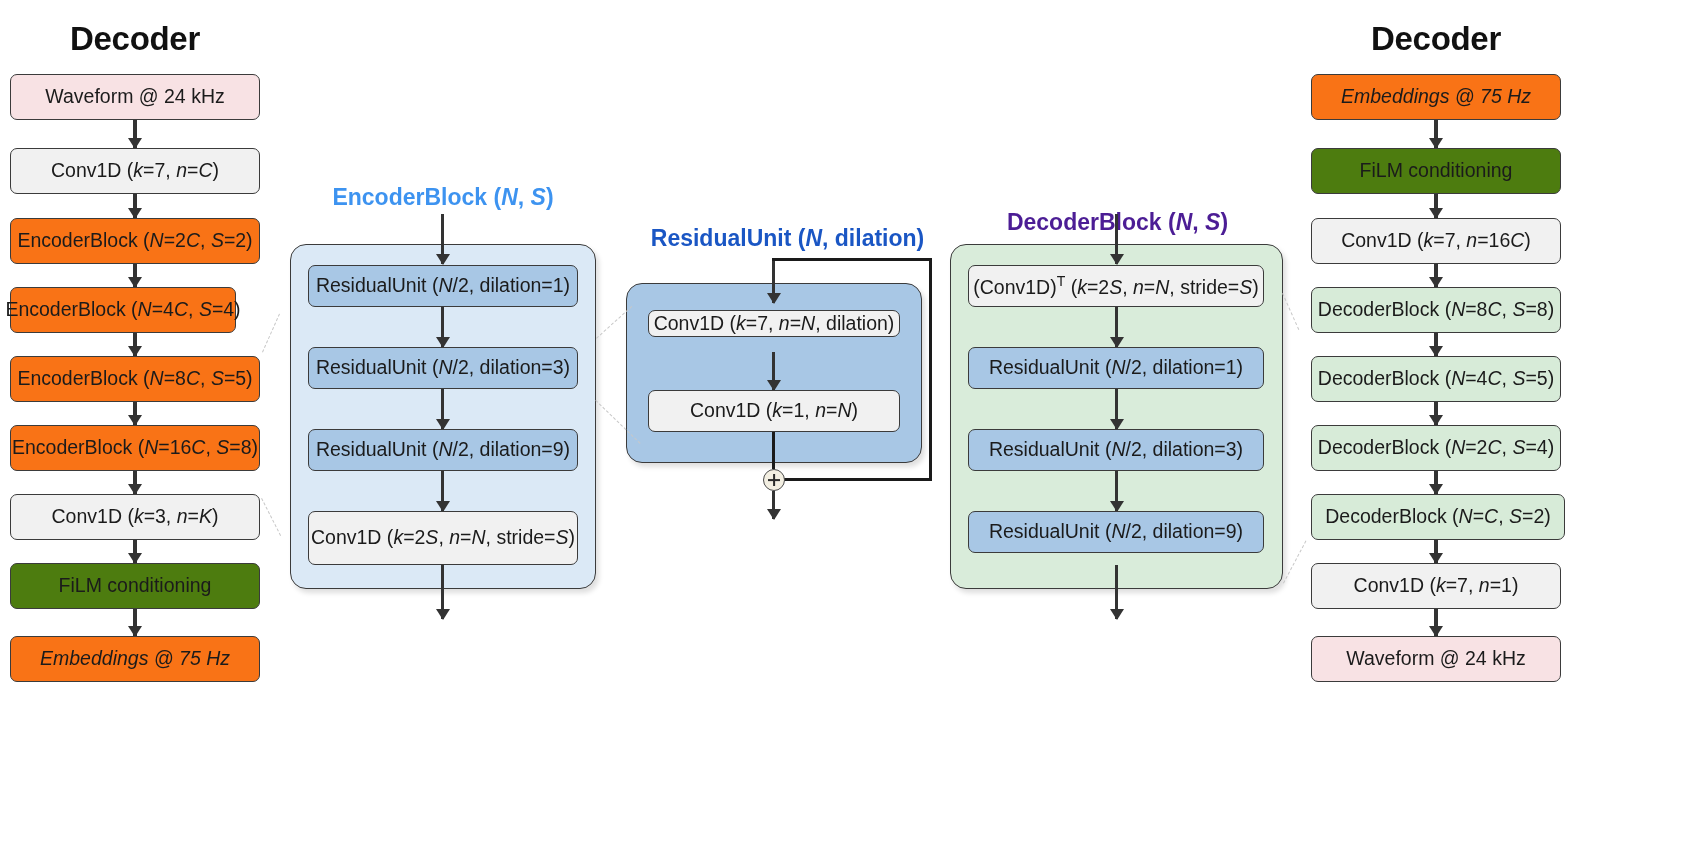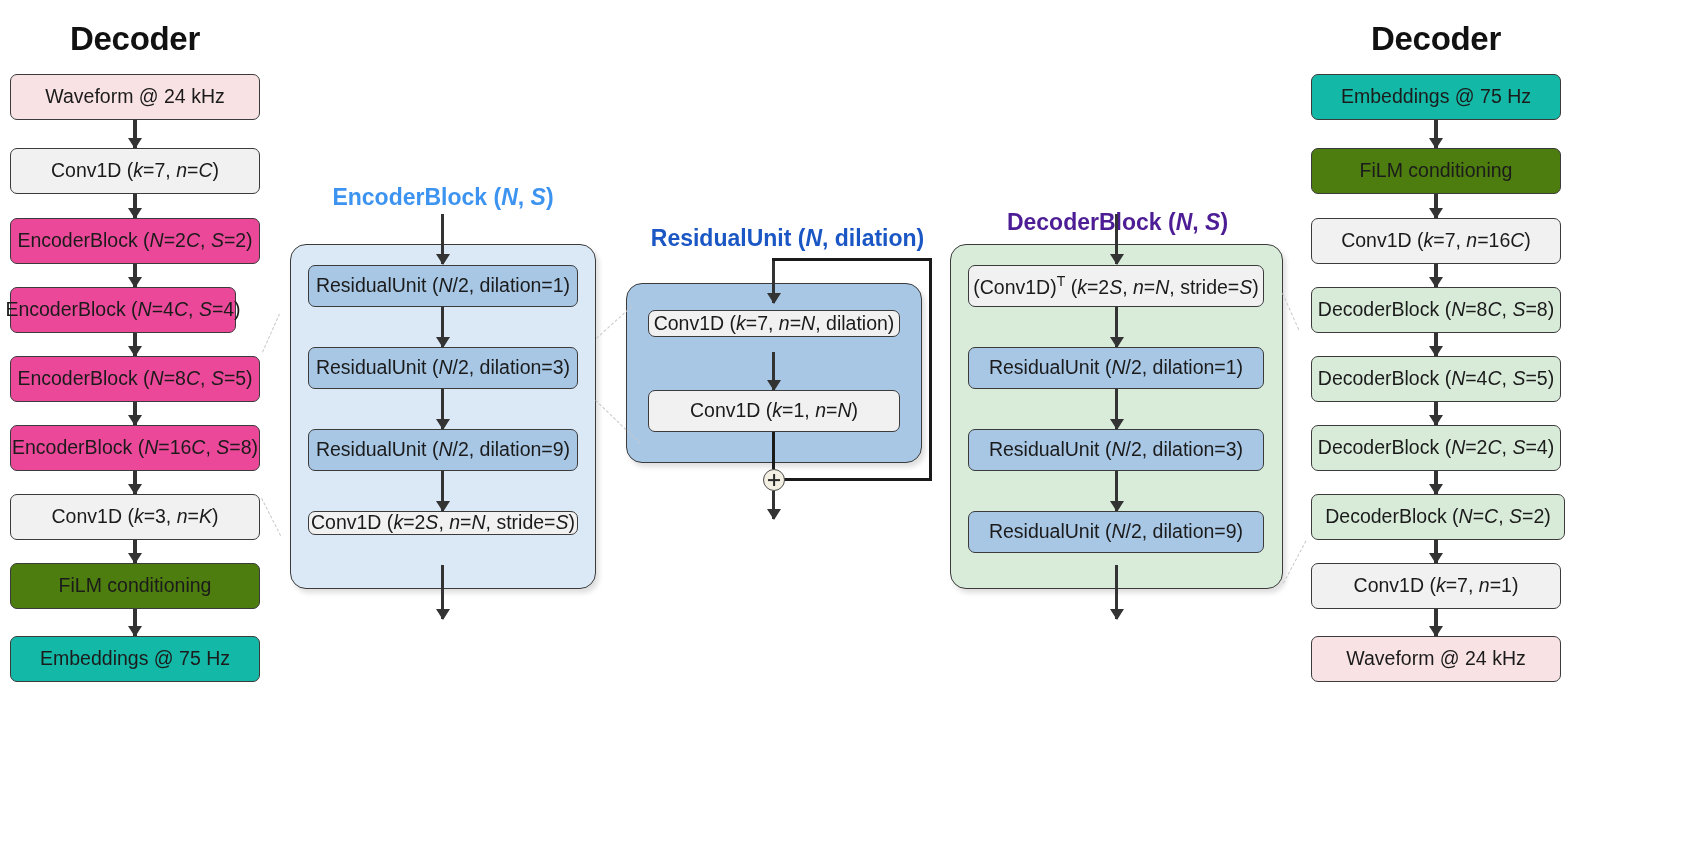--- a/index.html
+++ b/index.html
@@ -44,23 +44,23 @@
     line-height: 1.1;
     color: #1b1b1b;
     white-space: nowrap;
     background: #f1f1f1;
   }
   .node .lbl { display: inline-block; }
   .node i { font-style: italic; }
 
   .n-pink   { background: #f8e2e4; }
   .n-grey   { background: #f1f1f1; }
-  .n-blue   { background: #ec4899; }
+  .n-blue   { background: #f97316; }
   .n-purple { background: #4d7c0f; }
-  .n-yellow { background: #14b8a6; }
+  .n-yellow { background: #f97316; font-style: italic; }
   .n-green  { background: #d7ebd8; }
   .n-steel  { background: #a8c7e5; }
 
   
   .arrow {
     position: absolute;
     background: #333333;
     width: 3.4px;
   }
   .arrow::after {
@@ -189,21 +189,21 @@
       </div>
       <div class="arrow" style="left: 441px; top: 307px; height: 40px;"></div>
       <div class="node n-steel" style="left: 308px; top: 347px; width: 270px; height: 42px;">
         <span class="lbl">ResidualUnit (<i>N</i>/2, dilation=3)</span>
       </div>
       <div class="arrow" style="left: 441px; top: 389px; height: 40px;"></div>
       <div class="node n-steel" style="left: 308px; top: 429px; width: 270px; height: 42px;">
         <span class="lbl">ResidualUnit (<i>N</i>/2, dilation=9)</span>
       </div>
       <div class="arrow" style="left: 441px; top: 471px; height: 40px;"></div>
-      <div class="node n-grey" style="left: 308px; top: 511px; width: 270px; height: 24px;">
+      <div class="node n-grey" style="left: 308px; top: 511px; width: 270px; height: 54px;">
         <span class="lbl">Conv1D (<i>k</i>=2<i>S</i>, <i>n</i>=<i>N</i>, stride=<i>S</i>)</span>
       </div>
     </div>
   <div class="arrow" style="left:441px; top:565px; height:54px;"></div>
 
   <div class="zoomline" style="left:262px; top:352px; width:42px; transform:rotate(-66deg);"></div>
   <div class="zoomline" style="left:262px; top:498px; width:42px; transform:rotate(63deg);"></div>
 
   <div class="panel-title t-residual" style="left:620px; top:225px; width:335px;">ResidualUnit (<i>N</i>, dilation)</div>
   <div class="panel p-steel" style="left:626px; top:283px; width:296px; height:180px;"></div>

